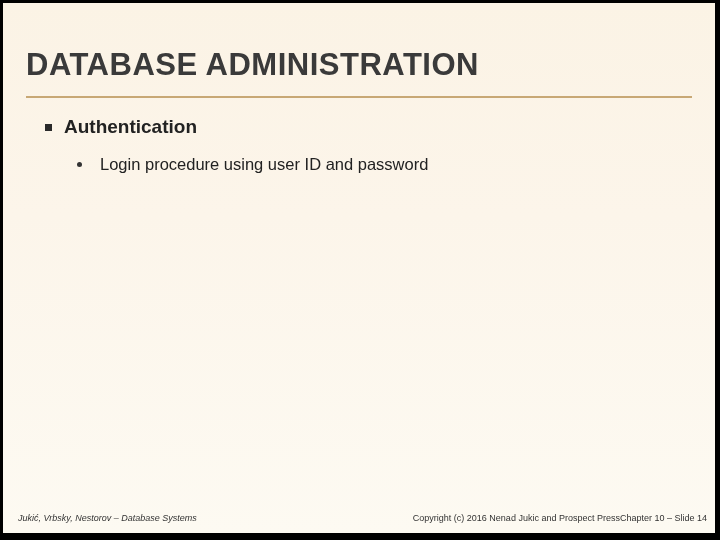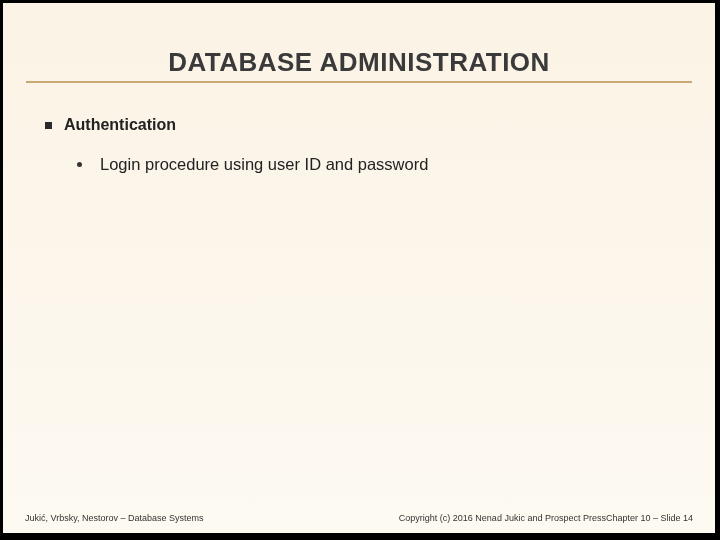--- a/index.html
+++ b/index.html
@@ -20,47 +20,46 @@
     background: linear-gradient(to bottom, #fbf3e5 0%, #fcf5ea 40%, #fdfaf2 100%);
     box-sizing: border-box;
   }
   .title-wrap {
     position: absolute;
     left: 23px;
     right: 23px;
     top: 44px;
   }
   .title {
-    font-size: 26px;
+    font-size: 31px;
     letter-spacing: 0.5px;
     font-weight: 700;
     color: #3a3a3a;
-    padding-bottom: 3px;
-    text-align: center;
+    padding-bottom: 13px;
   }
   .title-underline {
     height: 2px;
     background: #c8a875;
     width: 100%;
   }
   .bullet-l1 {
     position: absolute;
     left: 42px;
     top: 113px;
     display: flex;
     align-items: center;
     gap: 12px;
   }
   .bullet-l1 .marker {
     width: 7px;
     height: 7px;
     background: #2a2a2a;
   }
   .bullet-l1 .text {
-    font-size: 16px;
+    font-size: 19px;
     font-weight: 700;
     color: #222;
   }
   .bullet-l2 {
     position: absolute;
     left: 74px;
     top: 152px;
     display: flex;
     align-items: center;
     gap: 18px;
@@ -79,23 +78,23 @@
   .footer {
     position: absolute;
     left: 3px;
     right: 6px;
     bottom: 10px;
     display: flex;
     justify-content: space-between;
     font-size: 9px;
     color: #333;
   }
-  .footer .left { margin-left: 19px; }
+  .footer .left { font-style: italic; margin-left: 12px; }
   .footer .center { text-align: right; flex: 1; }
-  .footer .right { text-align: right; margin-right: 16px; }
+  .footer .right { text-align: right; margin-right: 2px; }
 </style>
 </head>
 <body>
 
 <div class="slide">
 
   <div class="title-wrap">
     <div class="title">DATABASE ADMINISTRATION</div>
     <div class="title-underline"></div>
   </div>

